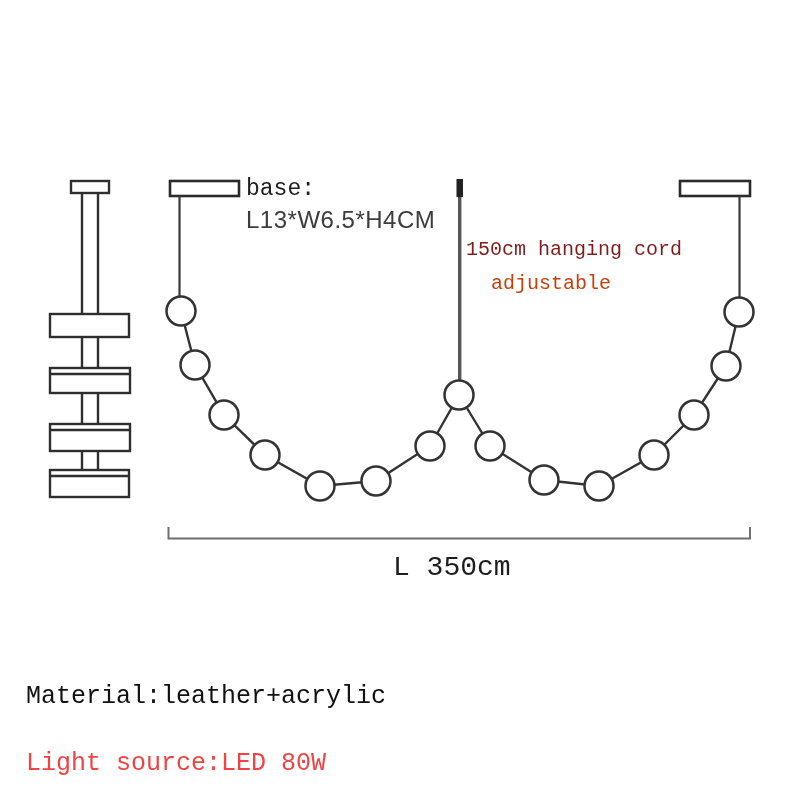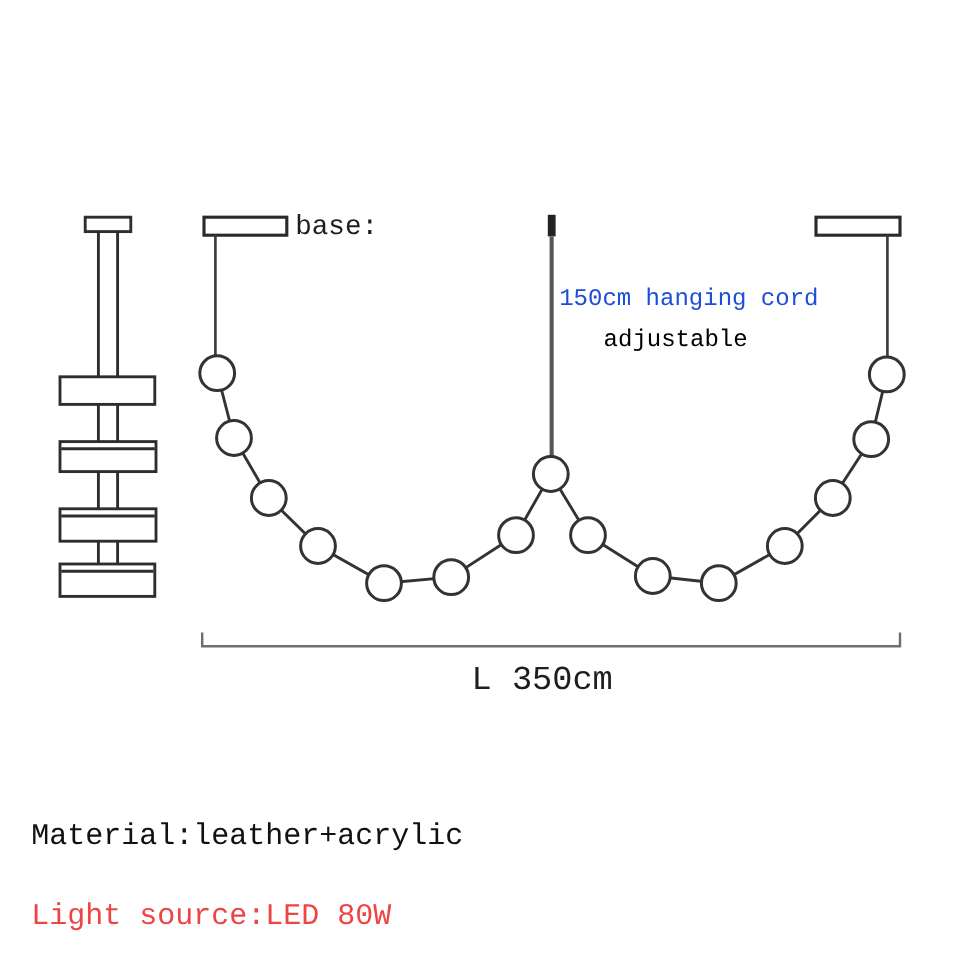--- a/index.html
+++ b/index.html
@@ -38,29 +38,28 @@
     top: 207px;
     font-size: 24px;
     font-family: "Liberation Sans", sans-serif;
     letter-spacing: 0.5px;
     color: #3c3c3c;
   }
   .t-cord1 {
     left: 466px;
     top: 239px;
     font-size: 20px;
-    color: #1d4ed8;
+    color: #7f1d1d;
     text-align: center;
   }
   .t-cord2 {
     left: 491px;
     top: 273px;
     font-size: 20px;
-    color: #000000;
-    margin-left: 12px;
+    color: #c2410c;
   }
   .t-length {
     left: 393px;
     top: 553px;
     font-size: 28px;
     color: #1e1e1e;
   }
   .t-material {
     left: 26px;
     top: 683px;
@@ -136,19 +135,20 @@
         <circle cx="694" cy="415" r="14.5"></circle>
         <circle cx="726" cy="366" r="14.5"></circle>
         <circle cx="739" cy="312" r="14.5"></circle>
       </g>
     </g>
 
     <path d="M 168.5 527 L 168.5 538.5 L 750 538.5 L 750 527" fill="none" stroke="#6f6f6f" stroke-width="2"></path>
   </svg>
 
   <div class="txt t-base">base:</div>
+  <div class="txt t-basedim">L13*W6.5*H4CM</div>
   <div class="txt t-cord1">150cm hanging cord</div>
   <div class="txt t-cord2">adjustable</div>
   <div class="txt t-length">L 350cm</div>
   <div class="txt t-material">Material:leather+acrylic</div>
   <div class="txt t-light">Light source:LED 80W</div>
 
 </div>
 
 </body></html>

